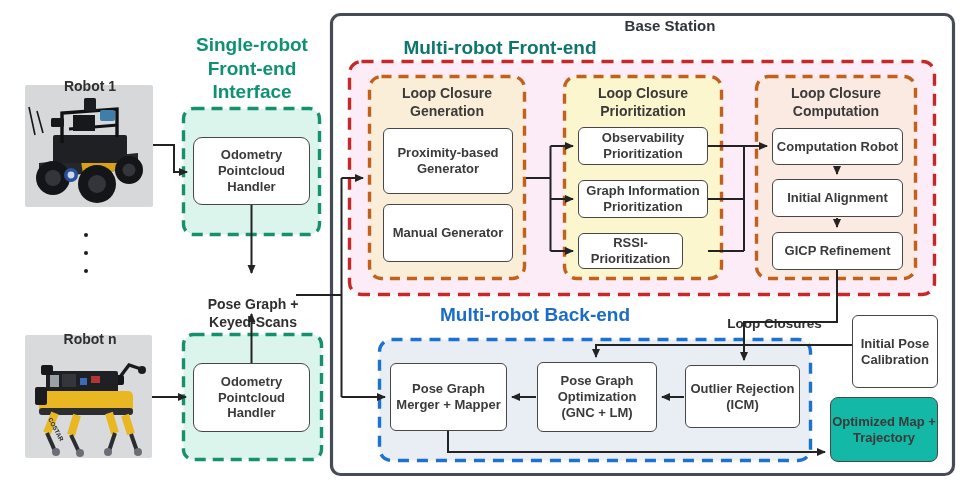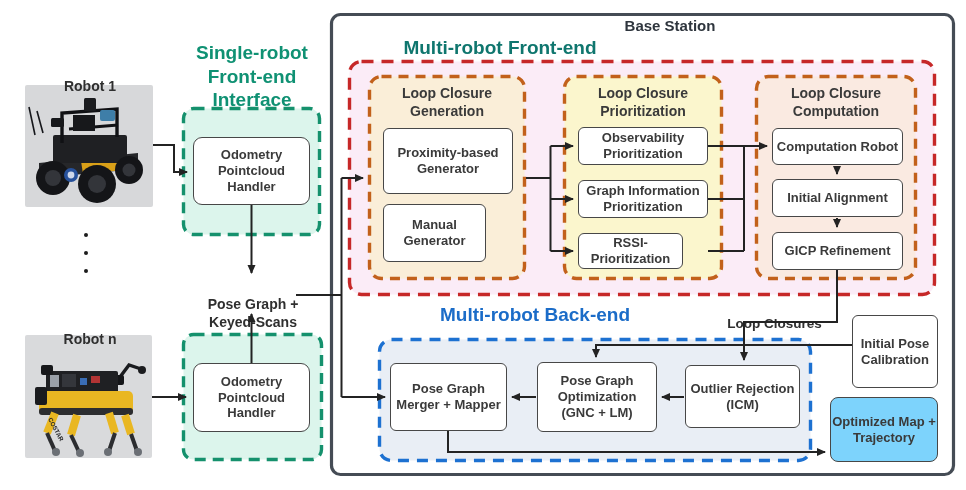--- a/index.html
+++ b/index.html
@@ -9,21 +9,21 @@
   }
   svg.layer{position:absolute;left:0;top:0;width:966px;height:490px;}
   #bg-layer{z-index:1;}
   #arrow-layer{z-index:6;pointer-events:none;}
   .box{
     position:absolute;z-index:4;background:#fff;border:1.5px solid #474747;border-radius:6px;
     display:flex;align-items:center;justify-content:center;text-align:center;
     font-weight:bold;font-size:13px;line-height:1.22;color:#3a3a3a;white-space:pre-line;padding:1px;
     box-sizing:border-box;
   }
-  .box.gray{background:#7dd3fc;border-radius:8px;}
+  .box.gray{background:#14b8a6;border-radius:8px;}
   .box.rounded{border-radius:9px;}
   .sec-title{
     position:absolute;z-index:5;font-weight:bold;text-align:center;white-space:pre-line;line-height:1.25;
   }
   .big-title{font-size:19px;line-height:1.24;}
   .sub-title{font-size:14px;color:#3a3a3a;}
   .flow-label{
     position:absolute;z-index:5;font-weight:bold;font-size:14px;color:#2f2f2f;
     text-align:center;white-space:pre-line;line-height:1.25;margin-top:16px;
   }
@@ -112,41 +112,41 @@
     <circle cx="55" cy="118" r="4" fill="#6b6f75"></circle>
     <path d="M84,78 L90,98" stroke="#e9b722" stroke-width="8" fill="none"></path>
     <path d="M90,98 L84,116" stroke="#2b2c2f" stroke-width="4" fill="none"></path>
     <circle cx="83" cy="117" r="4" fill="#6b6f75"></circle>
     <path d="M100,80 L106,99" stroke="#e9b722" stroke-width="8" fill="none"></path>
     <path d="M106,99 L112,116" stroke="#2b2c2f" stroke-width="4" fill="none"></path>
     <circle cx="113" cy="117" r="4" fill="#6b6f75"></circle>
     <text x="23" y="84" font-size="6.2" font-weight="bold" fill="#1f2023" transform="rotate(62 23 84)">COSTAR</text>
   </svg>
 
-  <div class="sec-title big-title" style="left:172px;top:33px;width:160px;color:#0f9173;margin-top:8px;">Single-robot
+  <div class="sec-title big-title" style="left:172px;top:33px;width:160px;color:#0f9173;">Single-robot
 Front-end
 Interface</div>
   <div class="box rounded" style="left:193px;top:137px;width:117px;height:68px;">Odometry
 Pointcloud
 Handler</div>
   <div class="box rounded" style="left:193px;top:363px;width:117px;height:69px;">Odometry
 Pointcloud
 Handler</div>
   <div class="flow-label" style="left:199px;top:280px;width:108px;">Pose Graph +
 Keyed-Scans</div>
 
   <div class="sec-title" style="left:530px;top:17px;width:280px;font-size:15px;color:#2e353d;">Base Station</div>
 
   <div class="sec-title big-title" style="left:353px;top:36px;width:294px;color:#0f766e;">Multi-robot Front-end</div>
 
   <div class="sec-title sub-title" style="left:369px;top:85px;width:156px;">Loop Closure
 Generation</div>
   <div class="box" style="left:383px;top:128px;width:130px;height:66px;">Proximity-based
 Generator</div>
-  <div class="box" style="left:383px;top:204px;width:103px;height:58px;">Manual Generator</div>
+  <div class="box" style="left:383px;top:204px;width:130px;height:58px;">Manual Generator</div>
 
   <div class="sec-title sub-title" style="left:564px;top:85px;width:158px;">Loop Closure
 Prioritization</div>
   <div class="box" style="left:578px;top:127px;width:130px;height:38px;">Observability
 Prioritization</div>
   <div class="box" style="left:578px;top:180px;width:130px;height:38px;">Graph Information
 Prioritization</div>
   <div class="box" style="left:578px;top:233px;width:105px;height:36px;">RSSI-Prioritization</div>
 
   <div class="sec-title sub-title" style="left:756px;top:85px;width:160px;">Loop Closure

